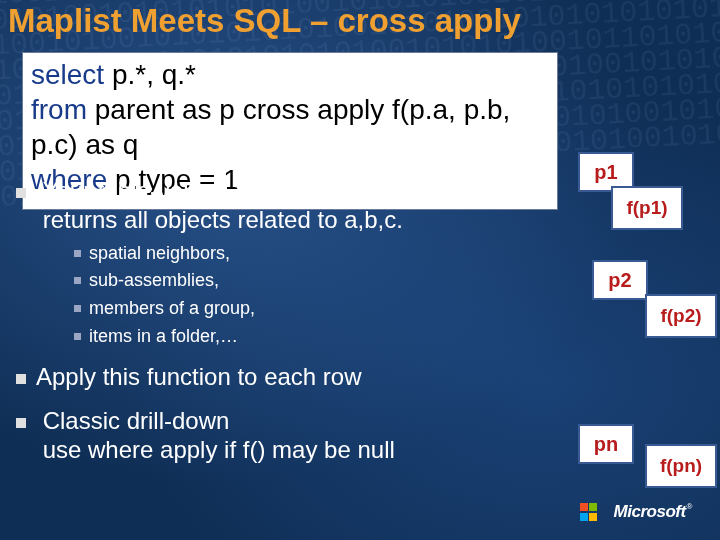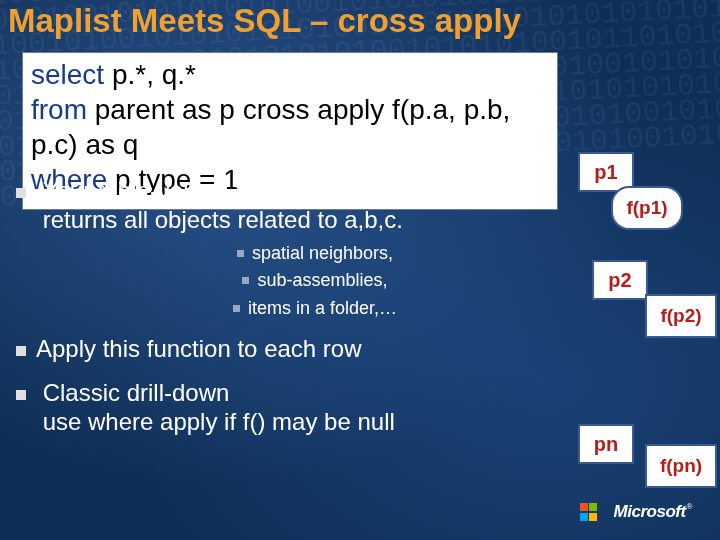--- a/index.html
+++ b/index.html
@@ -69,21 +69,21 @@
   .body li.top { margin-bottom: 10px; }
   .body li.top::before {
     content: "";
     display: inline-block;
     width: 10px; height: 10px;
     background: #e0e0e0;
     margin-right: 10px;
     vertical-align: 1px;
   }
   .body li.top.sp { margin-top: 14px; }
-  .body ul.sub { margin: 8px 0 8px 58px; text-align: center; }
+  .body ul.sub { margin: 8px 0 8px 58px; }
   .body ul.sub li { font-size: 18px; margin-bottom: 6px; }
   .body ul.sub li::before {
     content: "";
     display: inline-block;
     width: 7px; height: 7px;
     background: #9aa6c4;
     margin-right: 8px;
     vertical-align: 2px;
   }
   .indent-wrap { display:inline-block; vertical-align: top; width: 480px; }
@@ -149,35 +149,36 @@
   <div class="body">
     <ul>
       <li class="top">
         <span class="indent-wrap">
           <span>Your table-valued function F(a,b,c)</span><br>
           <span>returns all objects related to a,b,c.</span>
         </span>
         <ul class="sub">
           <li>spatial neighbors,</li>
           <li>sub-assemblies,</li>
+          <li>members of a group,</li>
           <li>items in a folder,…</li>
         </ul>
       </li>
       <li class="top sp">Apply this function to each row</li>
       <li class="top sp">
         <span class="indent-wrap">
           <span>Classic drill-down</span><br>
           <span>use where apply if f() may be null</span>
         </span>
       </li>
     </ul>
   </div>
 
   <div class="pbox" style="top:152px; left:578px;">p1</div>
-  <div class="fbox" style="top:186px; left:611px;border-radius:18px;">f(p1)</div>
+  <div class="fbox" style="top:186px; left:611px;">f(p1)</div>
   <div class="pbox" style="top:260px; left:578px;margin-left:14px;">p2</div>
   <div class="fbox" style="top:294px; left:645px;">f(p2)</div>
   <div class="pbox" style="top:424px; left:578px;">pn</div>
   <div class="fbox" style="top:444px; left:645px;">f(pn)</div>
 
   <div class="logo">
     <span class="sq">
       <span style="background:#f25022"></span>
       <span style="background:#7fba00"></span>
       <span style="background:#00a4ef"></span>

